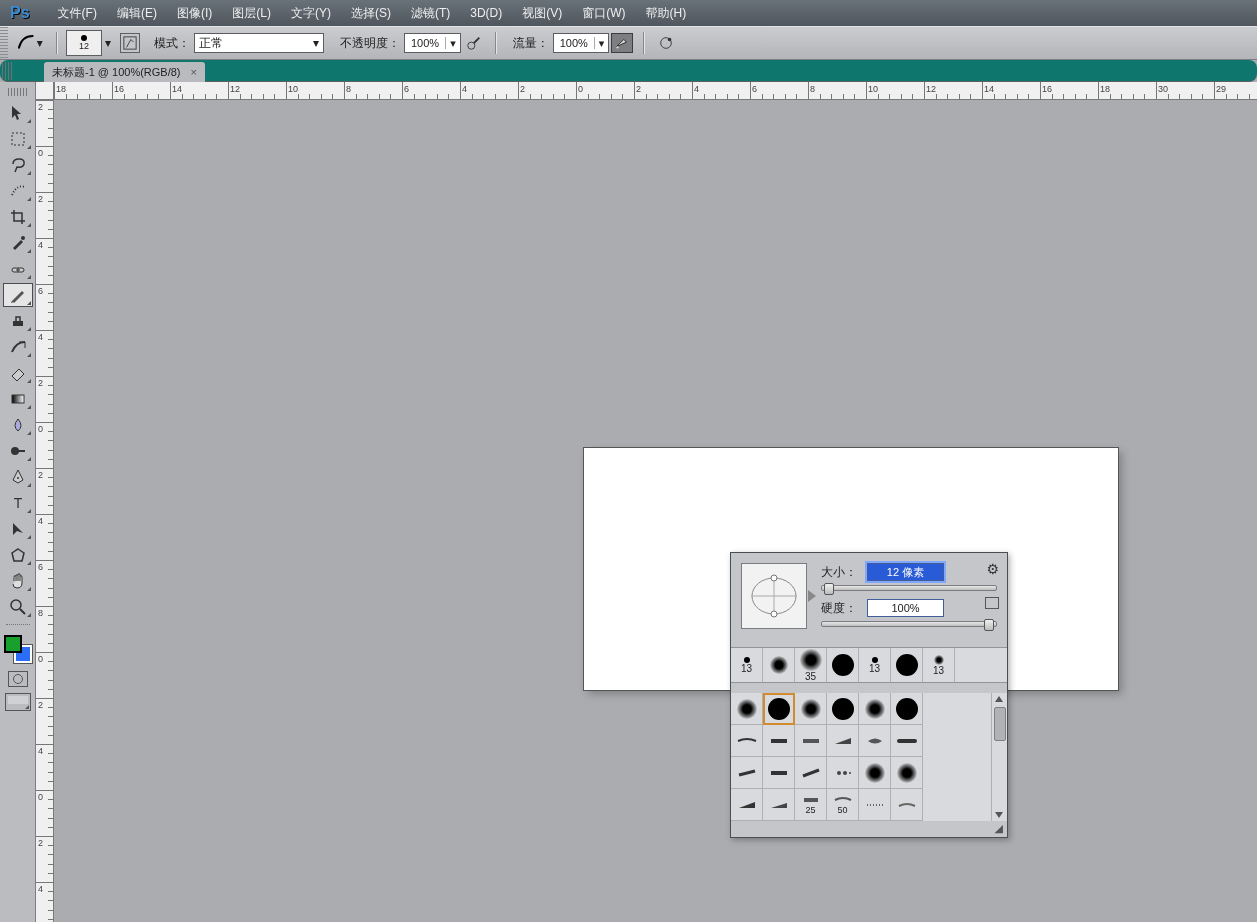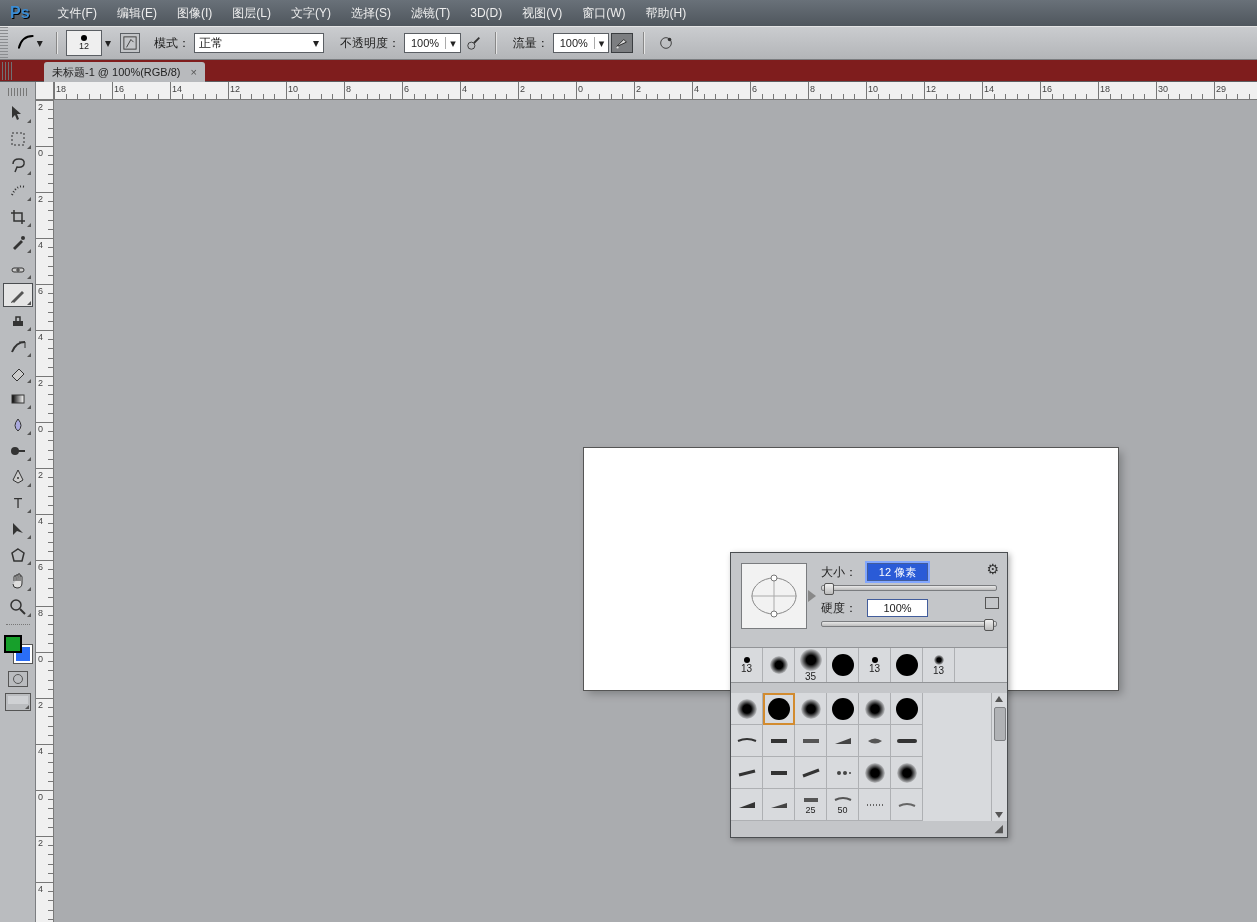--- a/index.html
+++ b/index.html
@@ -55,21 +55,21 @@
   .pct-field .pct-val { padding:0 6px; border-right:1px solid #aaa; }
   .pct-field .pct-btn { padding:0 4px; }
   .opt-icon {
     width:22px; height:20px; display:inline-flex; justify-content:center; align-items:center;
     border:1px solid transparent; margin:0 2px; cursor:pointer;
   }
   .opt-icon.dark { background:#7c7e81; border:1px solid #3b3e41; }
   
   .tab-strip {
     position:absolute; left:0; top:60px; width:1257px; height:22px;
-    background:#7f1d1d; border-bottom:1px solid #5e5f62;
+    background:#0f766e; border-bottom:1px solid #5e5f62;border-radius:8px;
   }
   .tab-gripper {
     position:absolute; left:2px; top:2px; width:10px; height:18px;
     background:repeating-linear-gradient(to right,#6f7174 0 1px, transparent 1px 3px);
   }
   .doc-tab {
     position:absolute; left:44px; top:2px; height:20px;
     padding:0 8px;
     background:#b8babd; color:#222; font-size:11px;
     display:inline-flex; align-items:center;
@@ -138,21 +138,21 @@
   .tip-preview {
     width:66px; height:66px; background:#f2f2f2; border:1px solid #7a7c7f; margin-right:14px;
     display:flex; align-items:center; justify-content:center; position:relative;
   }
   .tip-preview svg { width:54px; height:54px; }
   .tip-preview .play { position:absolute; right:-10px; top:26px; width:0;height:0; border-left:8px solid #888; border-top:6px solid transparent; border-bottom:6px solid transparent; }
   .ctrl-col { flex:1; font-size:12px; }
   .ctrl-row { display:flex; align-items:center; margin-bottom:4px; }
   .ctrl-label { width:46px; }
   .ctrl-input {
-    width:61px; height:18px; background:#fff; border:1px solid #425d9c;
+    width:77px; height:18px; background:#fff; border:1px solid #425d9c;
     font-size:11px; display:flex; align-items:center; justify-content:center;
   }
   .ctrl-input.selected { background:#2a5bd7; color:#fff; outline:2px solid #82a7ff; }
   .ctrl-slider {
     height:6px; border:1px solid #7a7c7f; background:linear-gradient(#e8e8e8,#bcbcbc);
     position:relative; border-radius:2px; margin-bottom:8px;
   }
   .ctrl-slider .thumb {
     position:absolute; top:-3px; width:10px; height:12px;
     background:linear-gradient(#f0f0f0,#bcbcbc); border:1px solid #555; border-radius:2px;

